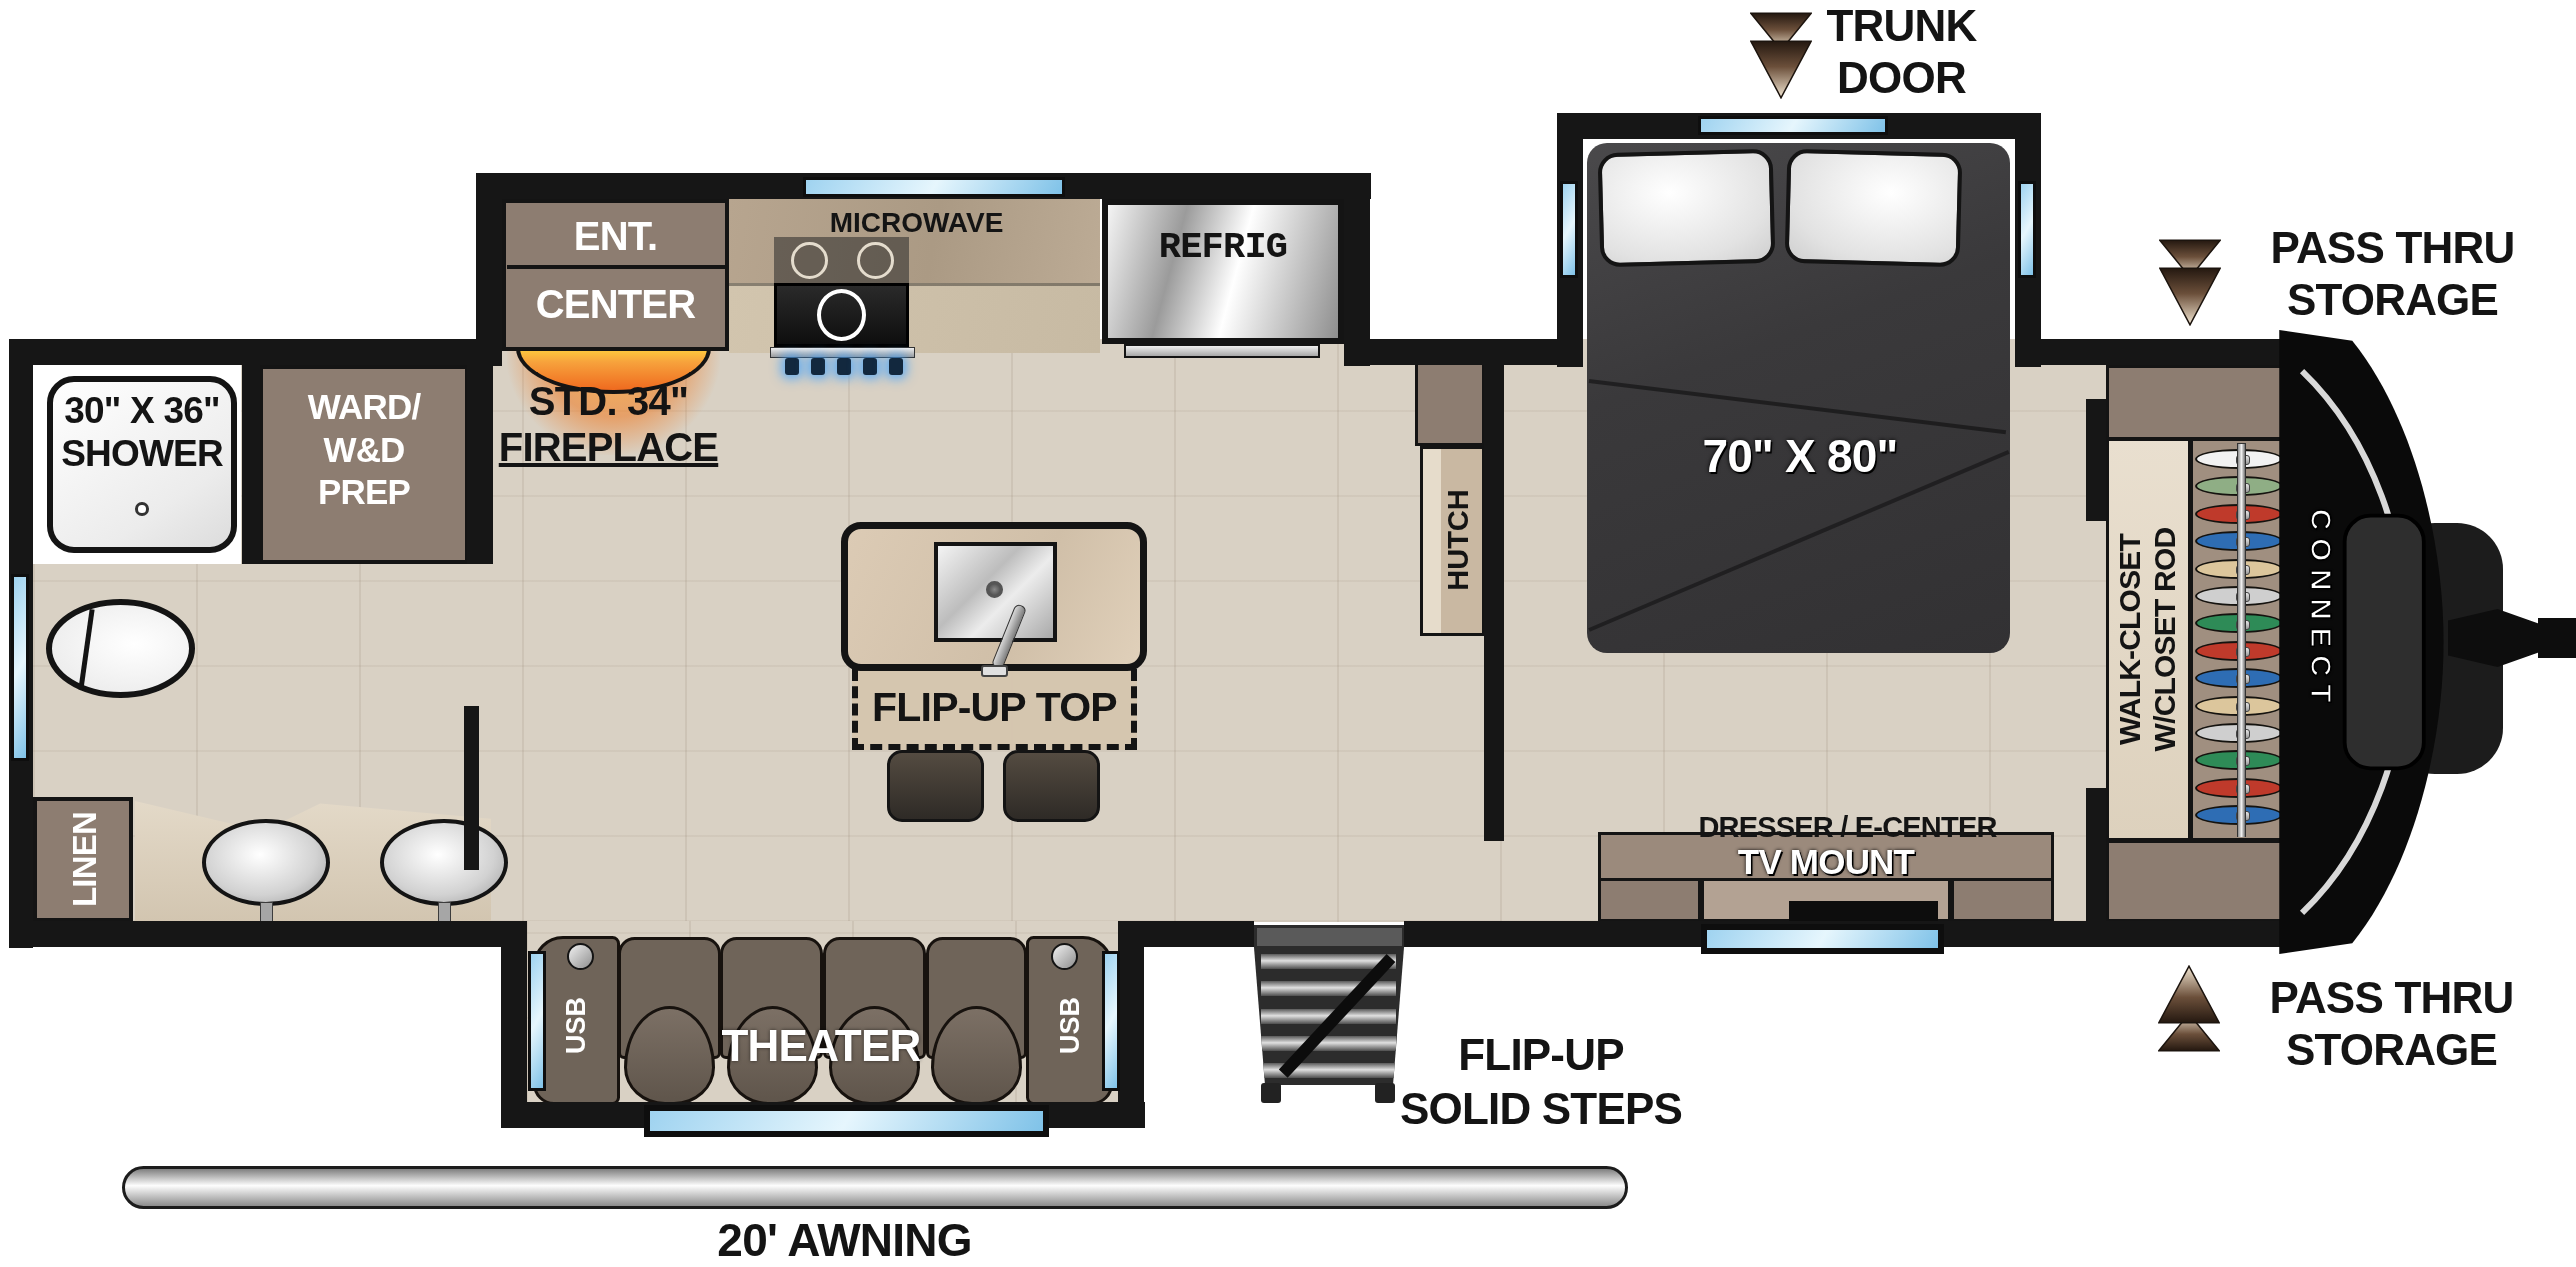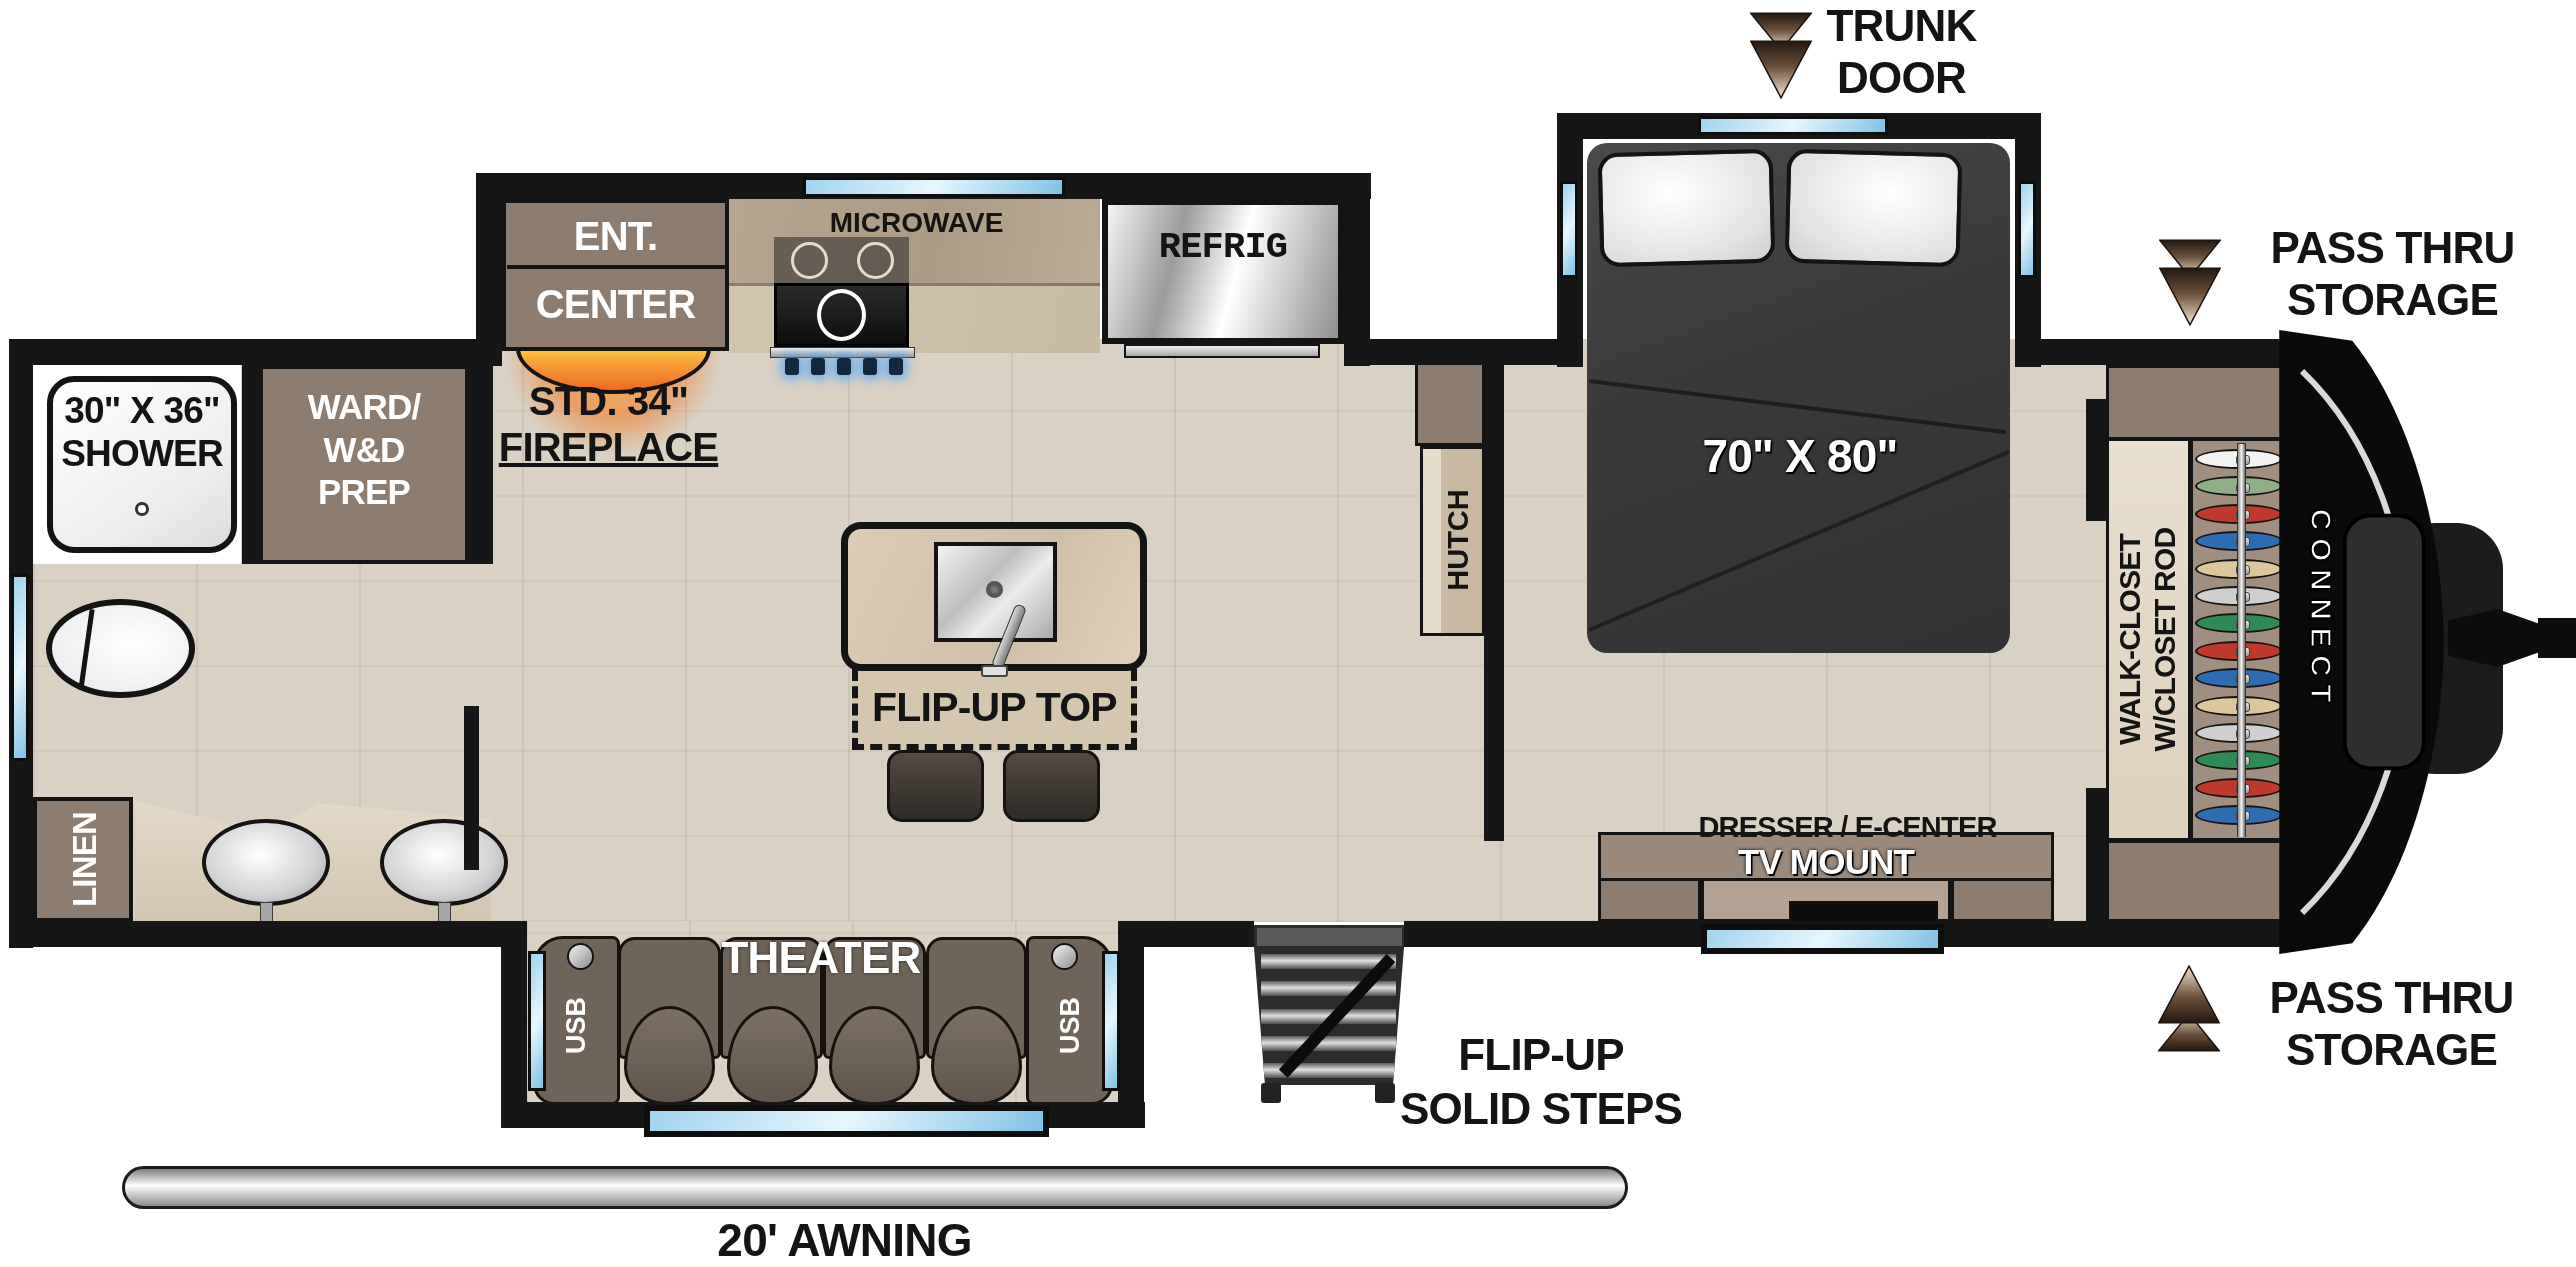--- a/index.html
+++ b/index.html
@@ -217,21 +217,21 @@
   <div class="abs" style="left:567px;top:943px;width:27px;height:27px;border:2.3px solid #141414;border-radius:50%;background:linear-gradient(135deg,#f0f0f0,#8f8f8f);box-sizing:border-box;z-index:14;"></div>
   <div class="abs" style="left:1051px;top:943px;width:27px;height:27px;border:2.3px solid #141414;border-radius:50%;background:linear-gradient(135deg,#f0f0f0,#8f8f8f);box-sizing:border-box;z-index:14;"></div>
   <div class="seat" style="left:618px;top:937px;width:103px;height:122px;border-radius:16.7px 16.7px 6px 6px;"></div>
   <div class="seat" style="left:720px;top:937px;width:103px;height:122px;border-radius:16.7px 16.7px 6px 6px;"></div>
   <div class="seat" style="left:823px;top:937px;width:103px;height:122px;border-radius:16.7px 16.7px 6px 6px;"></div>
   <div class="seat" style="left:926px;top:937px;width:101px;height:122px;border-radius:16.7px 16.7px 6px 6px;"></div>
   <div class="cushion" style="left:624px;top:1006px;width:91px;height:99px;"></div>
   <div class="cushion" style="left:727px;top:1006px;width:91px;height:99px;"></div>
   <div class="cushion" style="left:829px;top:1006px;width:91px;height:99px;"></div>
   <div class="cushion" style="left:931px;top:1006px;width:91px;height:99px;"></div>
-  <div class="lbl white" style="left:631px;top:935px;width:380px;font-size:44px;text-shadow:0 0 3.8px rgba(0,0,0,.6);z-index:16;">THEATER</div>
+  <div class="lbl white" style="left:631px;top:1023px;width:380px;font-size:44px;text-shadow:0 0 3.8px rgba(0,0,0,.6);z-index:16;">THEATER</div>
   <div class="lbl white" style="left:530px;top:1012px;width:91px;height:27px;font-size:27px;transform:rotate(-90deg);z-index:16;letter-spacing:0;">USB</div>
   <div class="lbl white" style="left:1024px;top:1012px;width:91px;height:27px;font-size:27px;transform:rotate(-90deg);z-index:16;letter-spacing:0;">USB</div>
 
   <div class="abs" style="left:1249px;top:925px;width:160px;height:160px;background:#2c2c2c;clip-path:polygon(2% 0,98% 0,90% 100%,10% 100%);z-index:18;">
     <div style="position:absolute;left:7.6px;top:3px;width:145px;height:18px;background:#5a5a5a;"></div>
     <div class="tread" style="top:29px;"></div>
     <div class="tread" style="top:56px;"></div>
     <div class="tread" style="top:84px;"></div>
     <div class="tread" style="top:111px;"></div>
     <div class="tread" style="top:138px;"></div>

